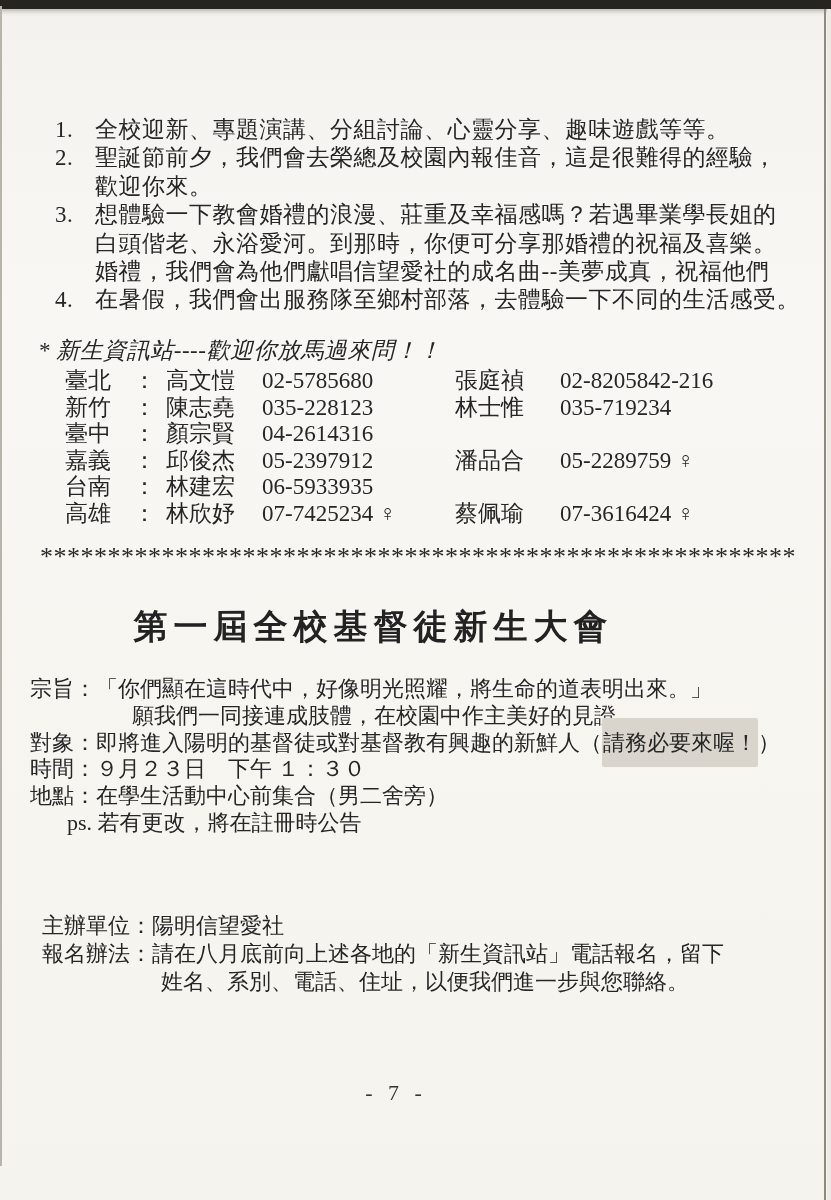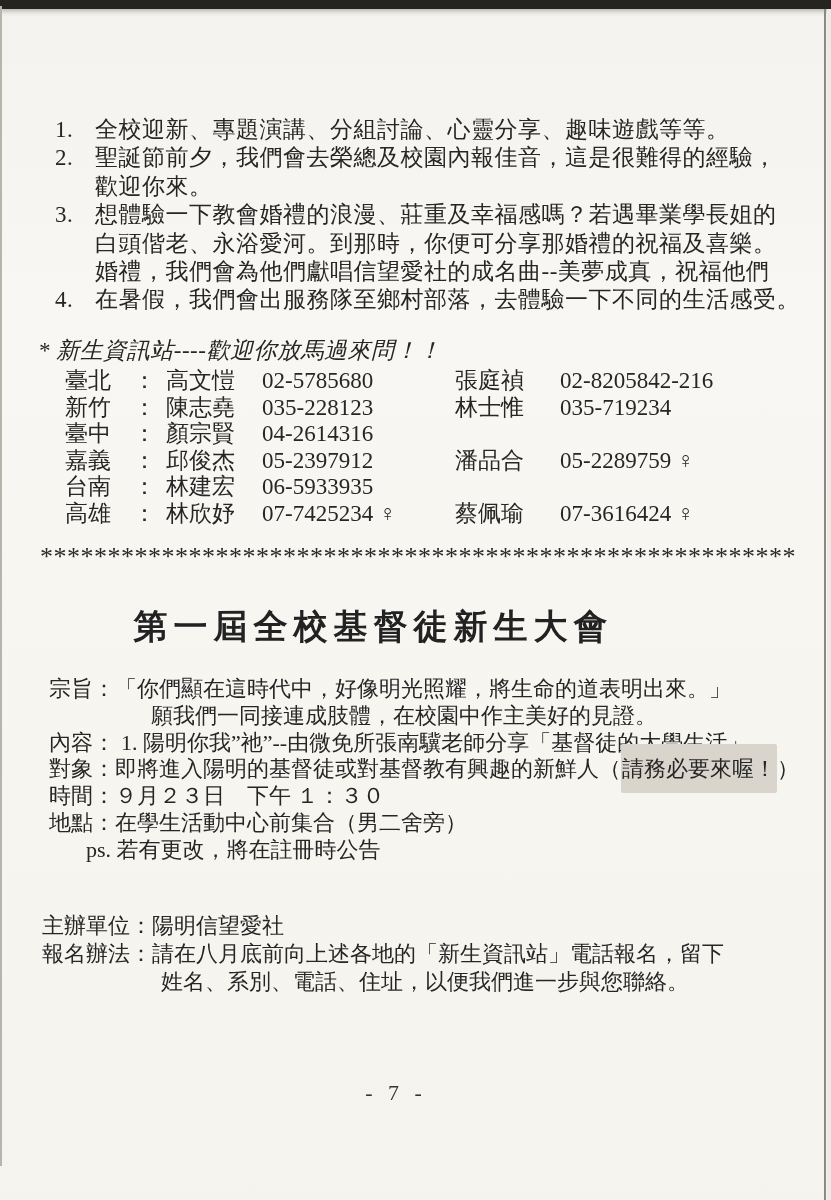--- a/index.html
+++ b/index.html
@@ -30,21 +30,21 @@
   .strow .n1{left:128px;}
   .strow .p1{left:224px;font-family:"Liberation Serif",serif;}
   .strow .n2{left:417px;}
   .strow .p2{left:522px;}
 
   .divider{position:absolute;top:542px;left:40px;width:756px;font-size:26px;letter-spacing:.5px;overflow:hidden;white-space:nowrap;color:#2a2a2a;}
 
   .title{position:absolute;top:604px;left:0;width:747px;text-align:center;
          font-size:34px;font-weight:bold;letter-spacing:6px;color:#222;}
 
-  .details{position:absolute;top:676px;left:49px;font-size:22px;line-height:26.8px;}
+  .details{position:absolute;top:676px;left:30px;font-size:22px;line-height:26.8px;}
   .details>div{white-space:nowrap;}
   .ind102{padding-left:102px;}
   .ind75{padding-left:75px;}
   .ind37{padding-left:37px;}
   .gap6{margin-left:6px;}
   .hl{background:#d9d5cd;border-radius:2px;padding:12px 1px;}
 
   .org{position:absolute;top:912px;left:42px;font-size:22px;line-height:28px;}
   .org>div{white-space:nowrap;}
   .ind119{padding-left:119px;}
@@ -121,21 +121,20 @@
     </div>
   </div>
 
   <div class="divider">************************************************************</div>
 
   <div class="title">第一屆全校基督徒新生大會</div>
 
   <div class="details">
     <div><span>宗旨：</span><span>「你們顯在這時代中，好像明光照耀，將生命的道表明出來。」</span></div>
     <div class="ind102">願我們一同接連成肢體，在校園中作主美好的見證。</div>
-    <div><span>內容：</span><span class="gap6">1. 陽明你我”祂”--由微免所張南驥老師分享「基督徒的大學生活」</span></div>
     <div><span>對象：</span><span>即將進入陽明的基督徒或對基督教有興趣的新鮮人（</span><span class="hl">請務必要來喔！</span><span>）</span></div>
     <div><span>時間：</span><span>９月２３日　下午 １：３０</span></div>
     <div><span>地點：</span><span>在學生活動中心前集合（男二舍旁）</span></div>
     <div class="ind37">ps. 若有更改，將在註冊時公告</div>
   </div>
 
   <div class="org">
     <div><span>主辦單位：</span><span>陽明信望愛社</span></div>
     <div><span>報名辦法：</span><span>請在八月底前向上述各地的「新生資訊站」電話報名，留下</span></div>
     <div class="ind119">姓名、系別、電話、住址，以便我們進一步與您聯絡。</div>

